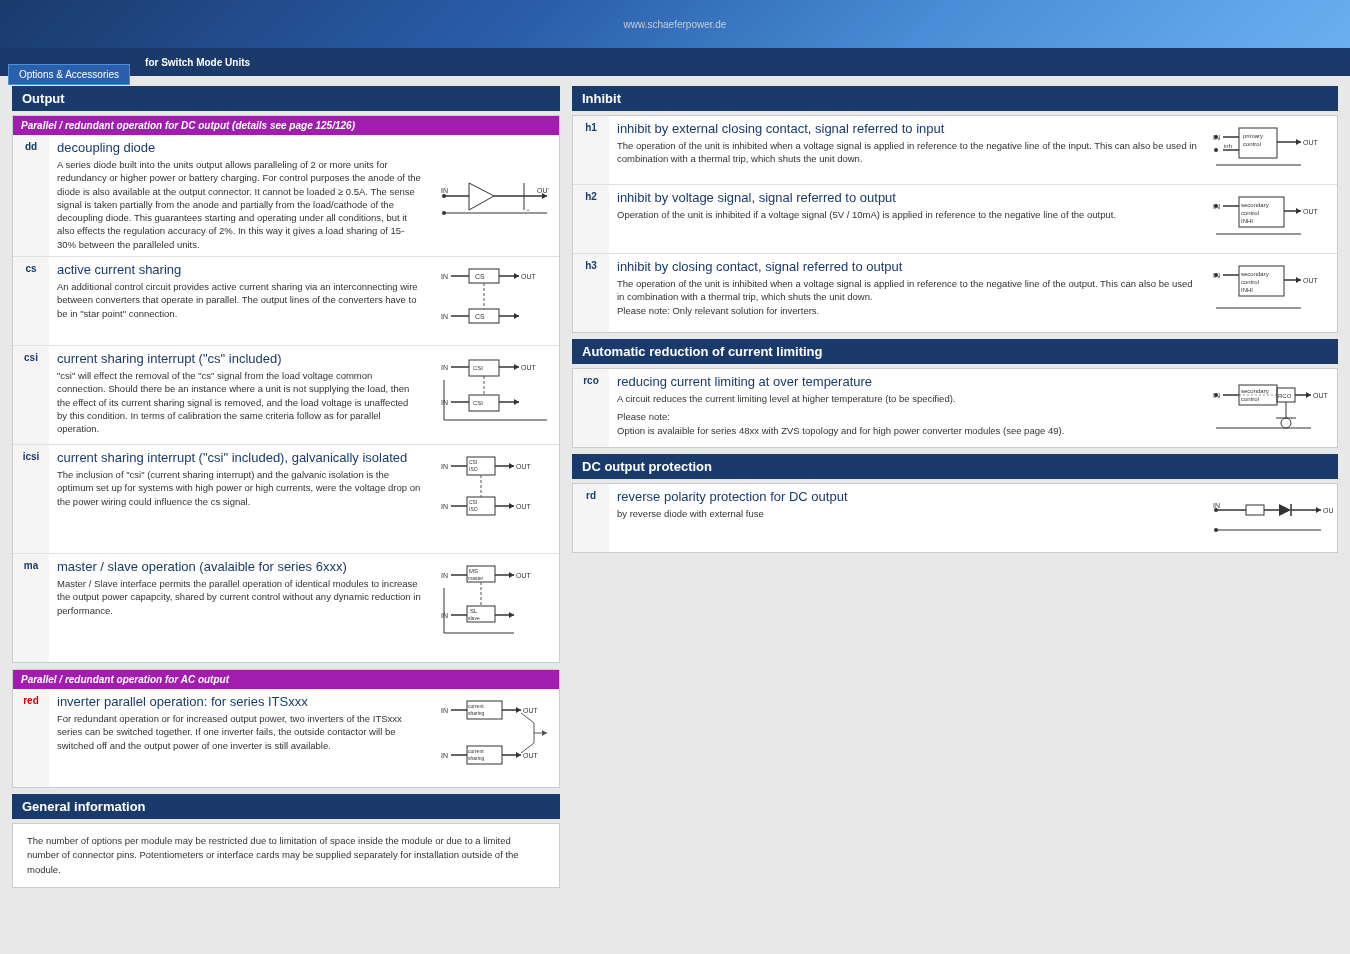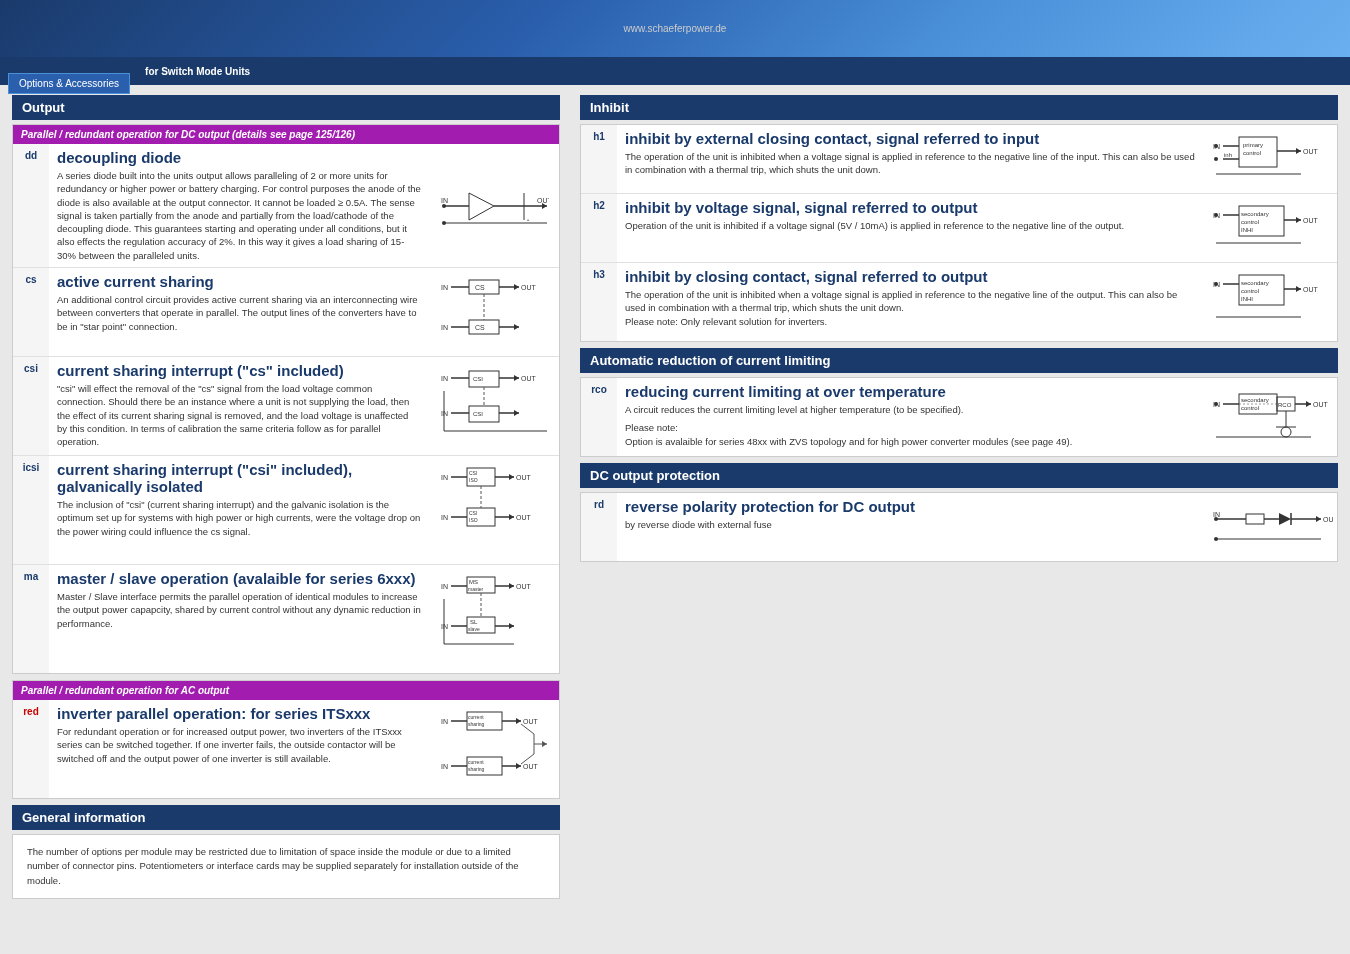--- a/index.html
+++ b/index.html
@@ -6,21 +6,21 @@
     body {
       font-family: Arial, Helvetica, sans-serif;
       font-size: 11px;
       background: #e8e8e8;
       color: #222;
     }
 
     
     .top-header {
       background: linear-gradient(135deg, #1a3a6b 0%, #2a5fad 40%, #4a90d9 70%, #6ab0f0 100%);
-      height: 57px;
+      height: 48px;
       display: flex;
       align-items: center;
       padding: 0 12px;
       position: relative;
     }
     .top-header .site-url {
       position: absolute;
       left: 50%;
       transform: translateX(-50%);
       color: #ccc;
@@ -102,43 +102,43 @@
       justify-content: center;
       padding-top: 6px;
     }
     .panel-code.red { color: #c00; }
     .panel-code.blue { color: #1a3a6b; }
     .panel-content {
       flex: 1;
       padding: 5px 8px;
     }
     .panel-title {
-      font-weight: bold;
-      font-size: 15px;
+      font-weight: normal;
+      font-size: 13px;
       color: #1a3a6b;
       margin-bottom: 3px;
     }
     .panel-text {
       font-size: 9.5px;
       line-height: 1.4;
       color: #333;
     }
     .panel-diagram {
       width: 130px;
       flex-shrink: 0;
       padding: 4px;
       display: flex;
       align-items: center;
       justify-content: center;
     }
 
     
     .two-col {
       display: flex;
-      gap: 20px;
+      gap: 12px;
     }
     .col-left {
       flex: 0 0 548px;
     }
     .col-right {
       flex: 1;
     }
 
     
     .general-info-panel {

